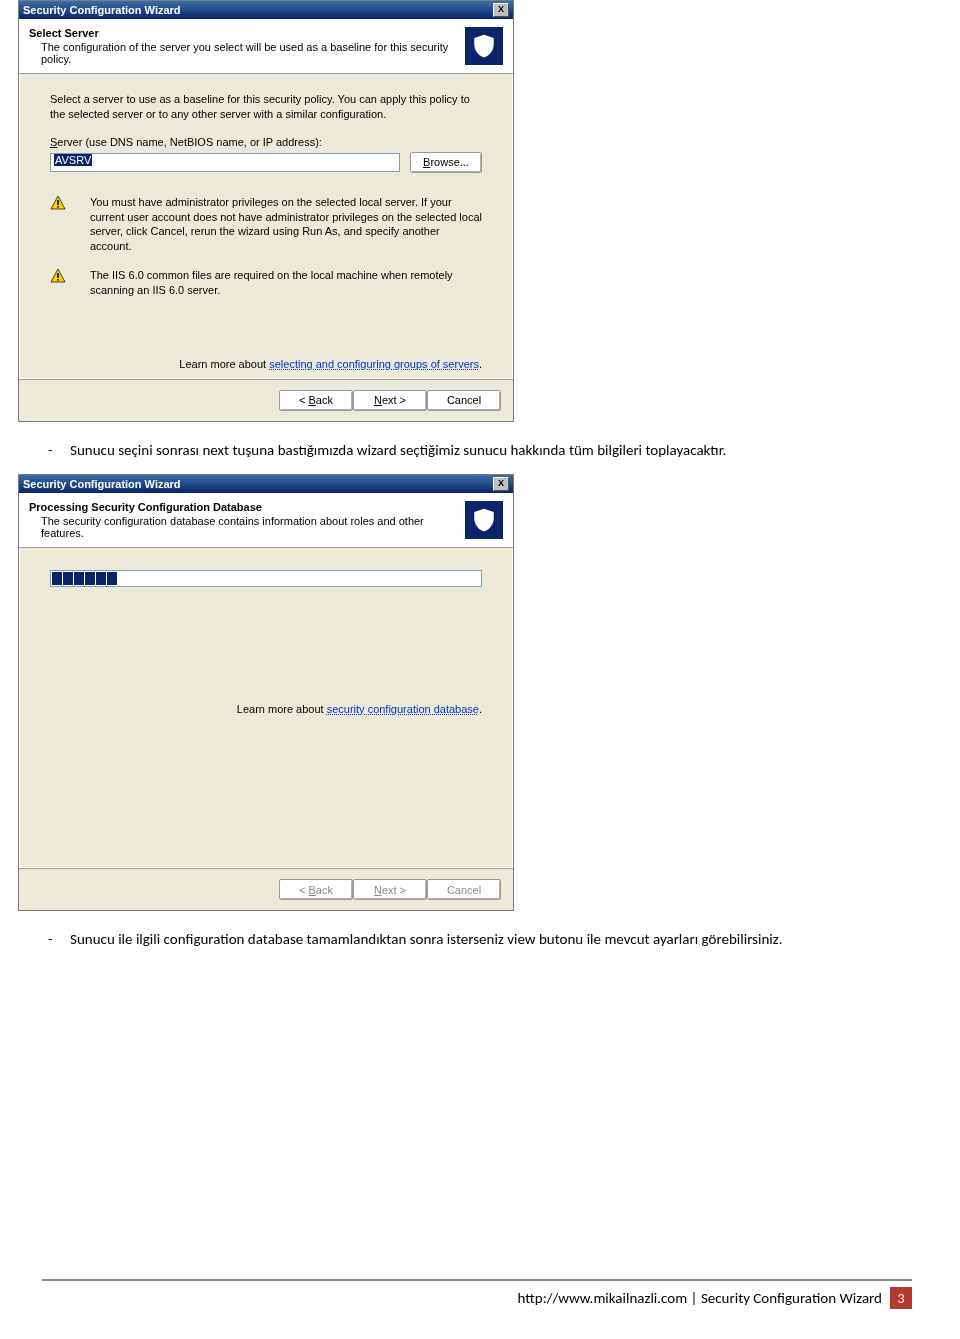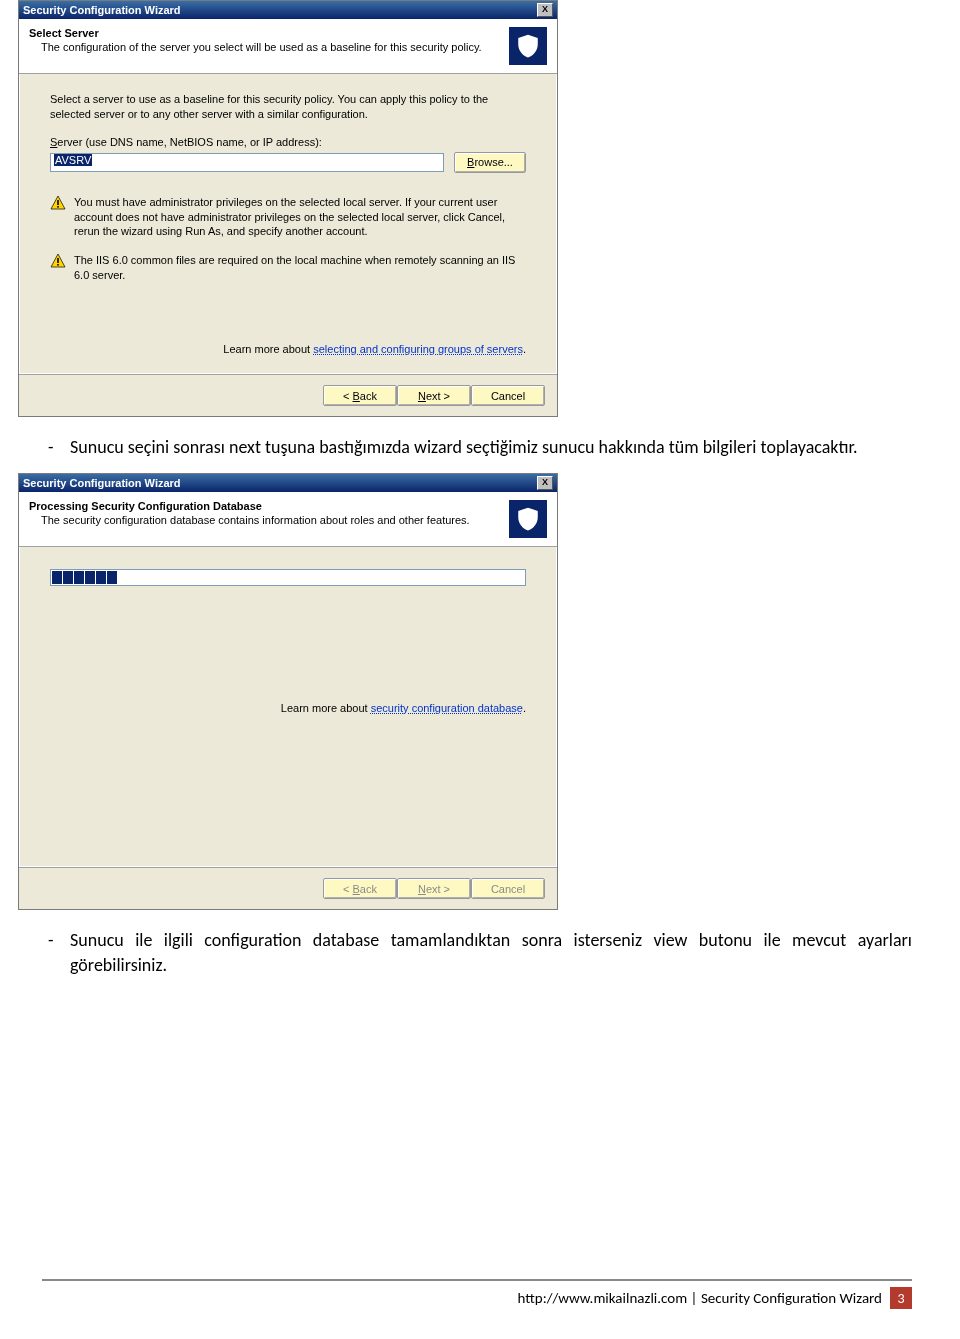--- a/index.html
+++ b/index.html
@@ -10,21 +10,21 @@
     background: #ffffff;
     font-family: "Segoe UI", Tahoma, sans-serif;
     font-size: 11px;
     color: #000;
     position: relative;
   }
   .page-pad { padding: 0 0 0 0; }
 
   
   .dialog {
-    width: 540px;
+    width: 496px;
     background: #ece9d8;
     border: 1px solid #7b7b7b;
     margin-left: 18px;
   }
   .titlebar {
     background: linear-gradient(#3a6ea5,#0a246a);
     color: #fff;
     font-weight: bold;
     height: 18px;
     line-height: 18px;
@@ -83,29 +83,29 @@
     font-size: 11px;
     color:#0a246a;
   }
   .text-input .sel {
     background:#0a246a; color:#fff; padding:0 1px;
   }
   .win-btn {
     min-width: 72px;
     height: 21px;
     border: 1px solid #999;
-    background: #fef9c3;
+    background: #ffffff;
     font-size: 11px;
     padding: 0 8px;
     border-radius: 2px;
     box-shadow: inset 1px 1px 0 #fff, inset -1px -1px 0 #b0b0b0;
   }
   .win-btn.disabled { color:#8a8a8a; }
 
-  .warn-row { display:flex; gap:8px; margin-top:22px; font-size:11px; line-height:1.35; }
+  .warn-row { display:flex; gap:24px; margin-top:22px; font-size:11px; line-height:1.35; }
   .warn-row + .warn-row { margin-top: 14px; }
   .warn-icon {
     width:16px; height:16px; flex:0 0 16px;
   }
   .warn-icon svg { width:16px; height:16px; }
 
   .learn { font-size:11px; margin-top: 60px; text-align: right; }
   .learn a { color:#0033cc; text-decoration: underline dotted; }
 
   .footer-bar {
@@ -131,21 +131,21 @@
     gap:1px;
   }
   .prog-block {
     width: 10px; height: 13px;
     background:#0a246a;
   }
 
   
   .doc-para {
     font-family: Calibri, "Segoe UI", sans-serif;
-    font-size: 18px;
+    font-size: 15px;
     color:#000;
     line-height: 1.35;
     margin: 14px 48px 14px 70px;
     text-align: justify;
   }
   .doc-para::before {
     content: "-";
     position: absolute;
     margin-left: -22px;
   }

